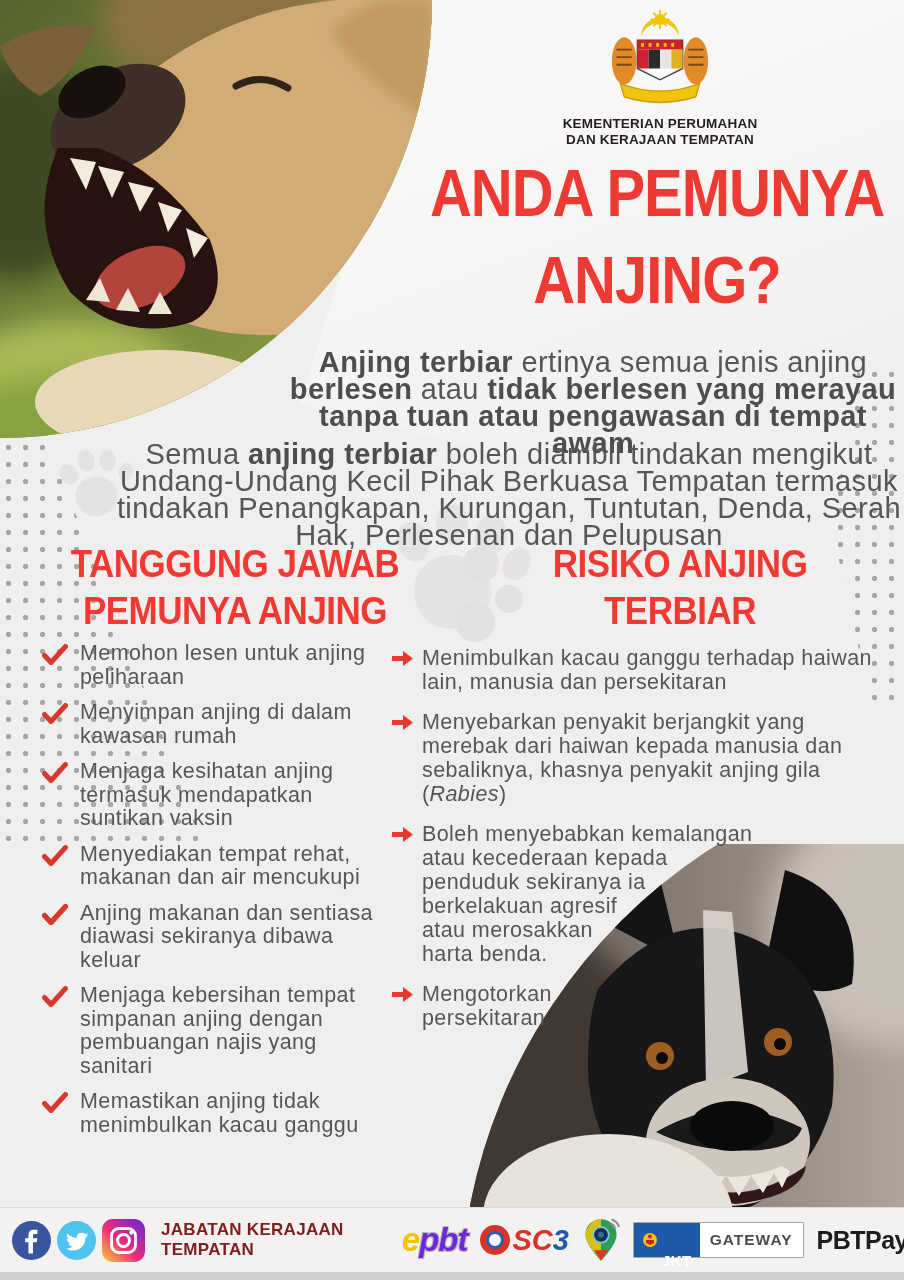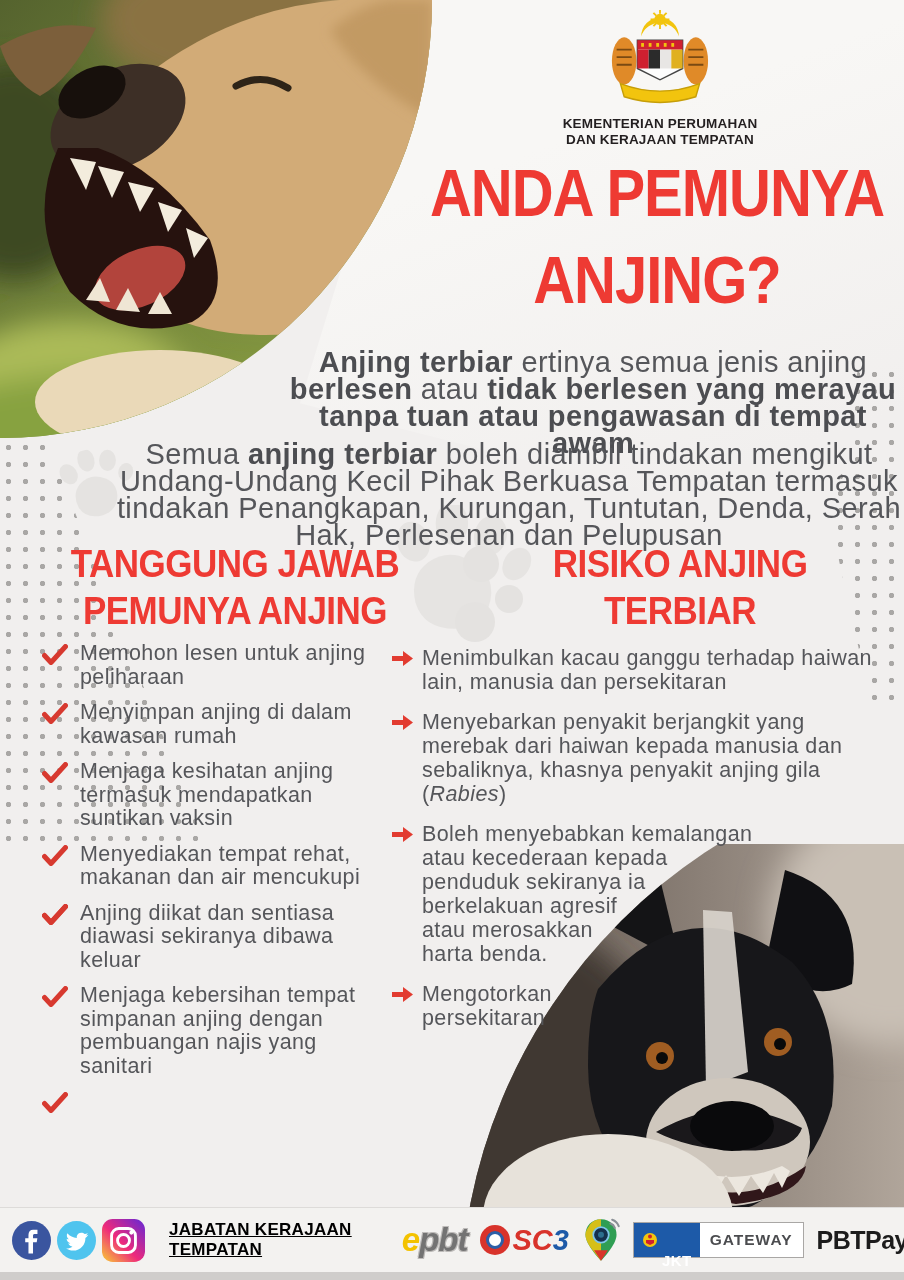--- a/index.html
+++ b/index.html
@@ -52,25 +52,25 @@
   .risk-spacer{float:right;width:498px;height:600px;shape-margin:8px;
     shape-outside:polygon(498px 150px,380px 205px,230px 300px,190px 380px,150px 460px,130px 540px,120px 600px,498px 600px);}
   .risk-item{position:relative;padding-left:30px;margin-bottom:16px;
     color:#55565a;font-size:21.5px;line-height:24px;letter-spacing:.4px;}
   .risk-item .ar{position:absolute;left:0;top:5px;}
   
   .footer{position:absolute;left:0;right:0;bottom:0;height:65px;z-index:6;
     background:#f3f2f0;border-top:1px solid #dddbd9;display:flex;align-items:center;
     padding:0 12px;box-sizing:border-box;}
   .social{display:flex;align-items:center;gap:6px;}
-  .agency{margin-left:24px;font-size:17px;font-weight:700;color:#000000;letter-spacing:.3px;text-decoration:underline;}
+  .agency{margin-left:16px;font-size:17px;font-weight:700;color:#7f1d1d;letter-spacing:.3px;}
   .logos{margin-left:auto;display:flex;align-items:center;gap:13px;}
   .epbt{font-style:italic;font-weight:700;font-size:33px;letter-spacing:-1px;white-space:nowrap;}
   .epbt .e{color:#f3c200;}
-  .epbt .rest{color:#737373;text-shadow:-1px -1px 0 #bdbbb9,1px -1px 0 #bdbbb9,-1px 1px 0 #bdbbb9,1px 1px 0 #bdbbb9;}
+  .epbt .rest{color:#6d28d9;text-shadow:-1px -1px 0 #bdbbb9,1px -1px 0 #bdbbb9,-1px 1px 0 #bdbbb9,1px 1px 0 #bdbbb9;}
   .osc{display:flex;align-items:center;font-style:italic;font-weight:700;font-size:29px;white-space:nowrap;}
   .osc .ring{width:30px;height:30px;border-radius:50%;background:#d8332b;display:inline-flex;
     align-items:center;justify-content:center;margin-right:2px;}
   .osc .ring i{width:18px;height:18px;border-radius:50%;background:#fff;display:inline-block;
     border:3px solid #2c5fa8;box-sizing:border-box;}
   .osc .sc{color:#d8332b;}
   .osc .three{color:#1d5aa8;}
   .jkt-badge{display:flex;align-items:stretch;height:34px;border:1px solid #a9a7a5;background:#fff;}
   .jkt-left{background:#1d5aa8;display:flex;align-items:center;gap:4px;padding:0 8px;}
   .jkt-left span{color:#fff;font-weight:700;font-size:15px;letter-spacing:.5px;margin-top:40px;}
@@ -294,34 +294,35 @@
       <div class="check-item">
         <svg class="ck" width="26" height="21" viewBox="0 0 26 21">
           <path d="M2.5 11.5 L9 18.5 L23.5 2.5" stroke="#d7392f" stroke-width="5" fill="none" stroke-linecap="round" stroke-linejoin="round"></path>
         </svg>
       </div>
 
       <div class="check-item">
         <svg class="ck" width="26" height="21" viewBox="0 0 26 21">
           <path d="M2.5 11.5 L9 18.5 L23.5 2.5" stroke="#d7392f" stroke-width="5" fill="none" stroke-linecap="round" stroke-linejoin="round"></path>
         </svg>
-        <span>Anjing diikat dan sentiasa diawasi sekiranya dibawa keluar</span>
+        <span>Anjing makanan dan sentiasa diawasi sekiranya dibawa keluar</span>
       </div>
 
       <div class="check-item">
         <svg class="ck" width="26" height="21" viewBox="0 0 26 21">
           <path d="M2.5 11.5 L9 18.5 L23.5 2.5" stroke="#d7392f" stroke-width="5" fill="none" stroke-linecap="round" stroke-linejoin="round"></path>
         </svg>
         <span>Menjaga kebersihan tempat simpanan  anjing dengan pembuangan najis yang sanitari</span>
       </div>
 
       <div class="check-item">
         <svg class="ck" width="26" height="21" viewBox="0 0 26 21">
           <path d="M2.5 11.5 L9 18.5 L23.5 2.5" stroke="#d7392f" stroke-width="5" fill="none" stroke-linecap="round" stroke-linejoin="round"></path>
         </svg>
+        <span>Memastikan anjing tidak menimbulkan kacau ganggu</span>
       </div>
     </div>
 
   <div class="risklist">
     <div class="risk-spacer"></div>
 
       <div class="risk-item">
         <svg class="ar" width="21" height="15" viewBox="0 0 21 15">
           <rect x="0" y="5" width="12" height="5" fill="#e23b30"></rect>
           <path d="M11 0 L21 7.5 L11 15 Z" fill="#e23b30"></path>

